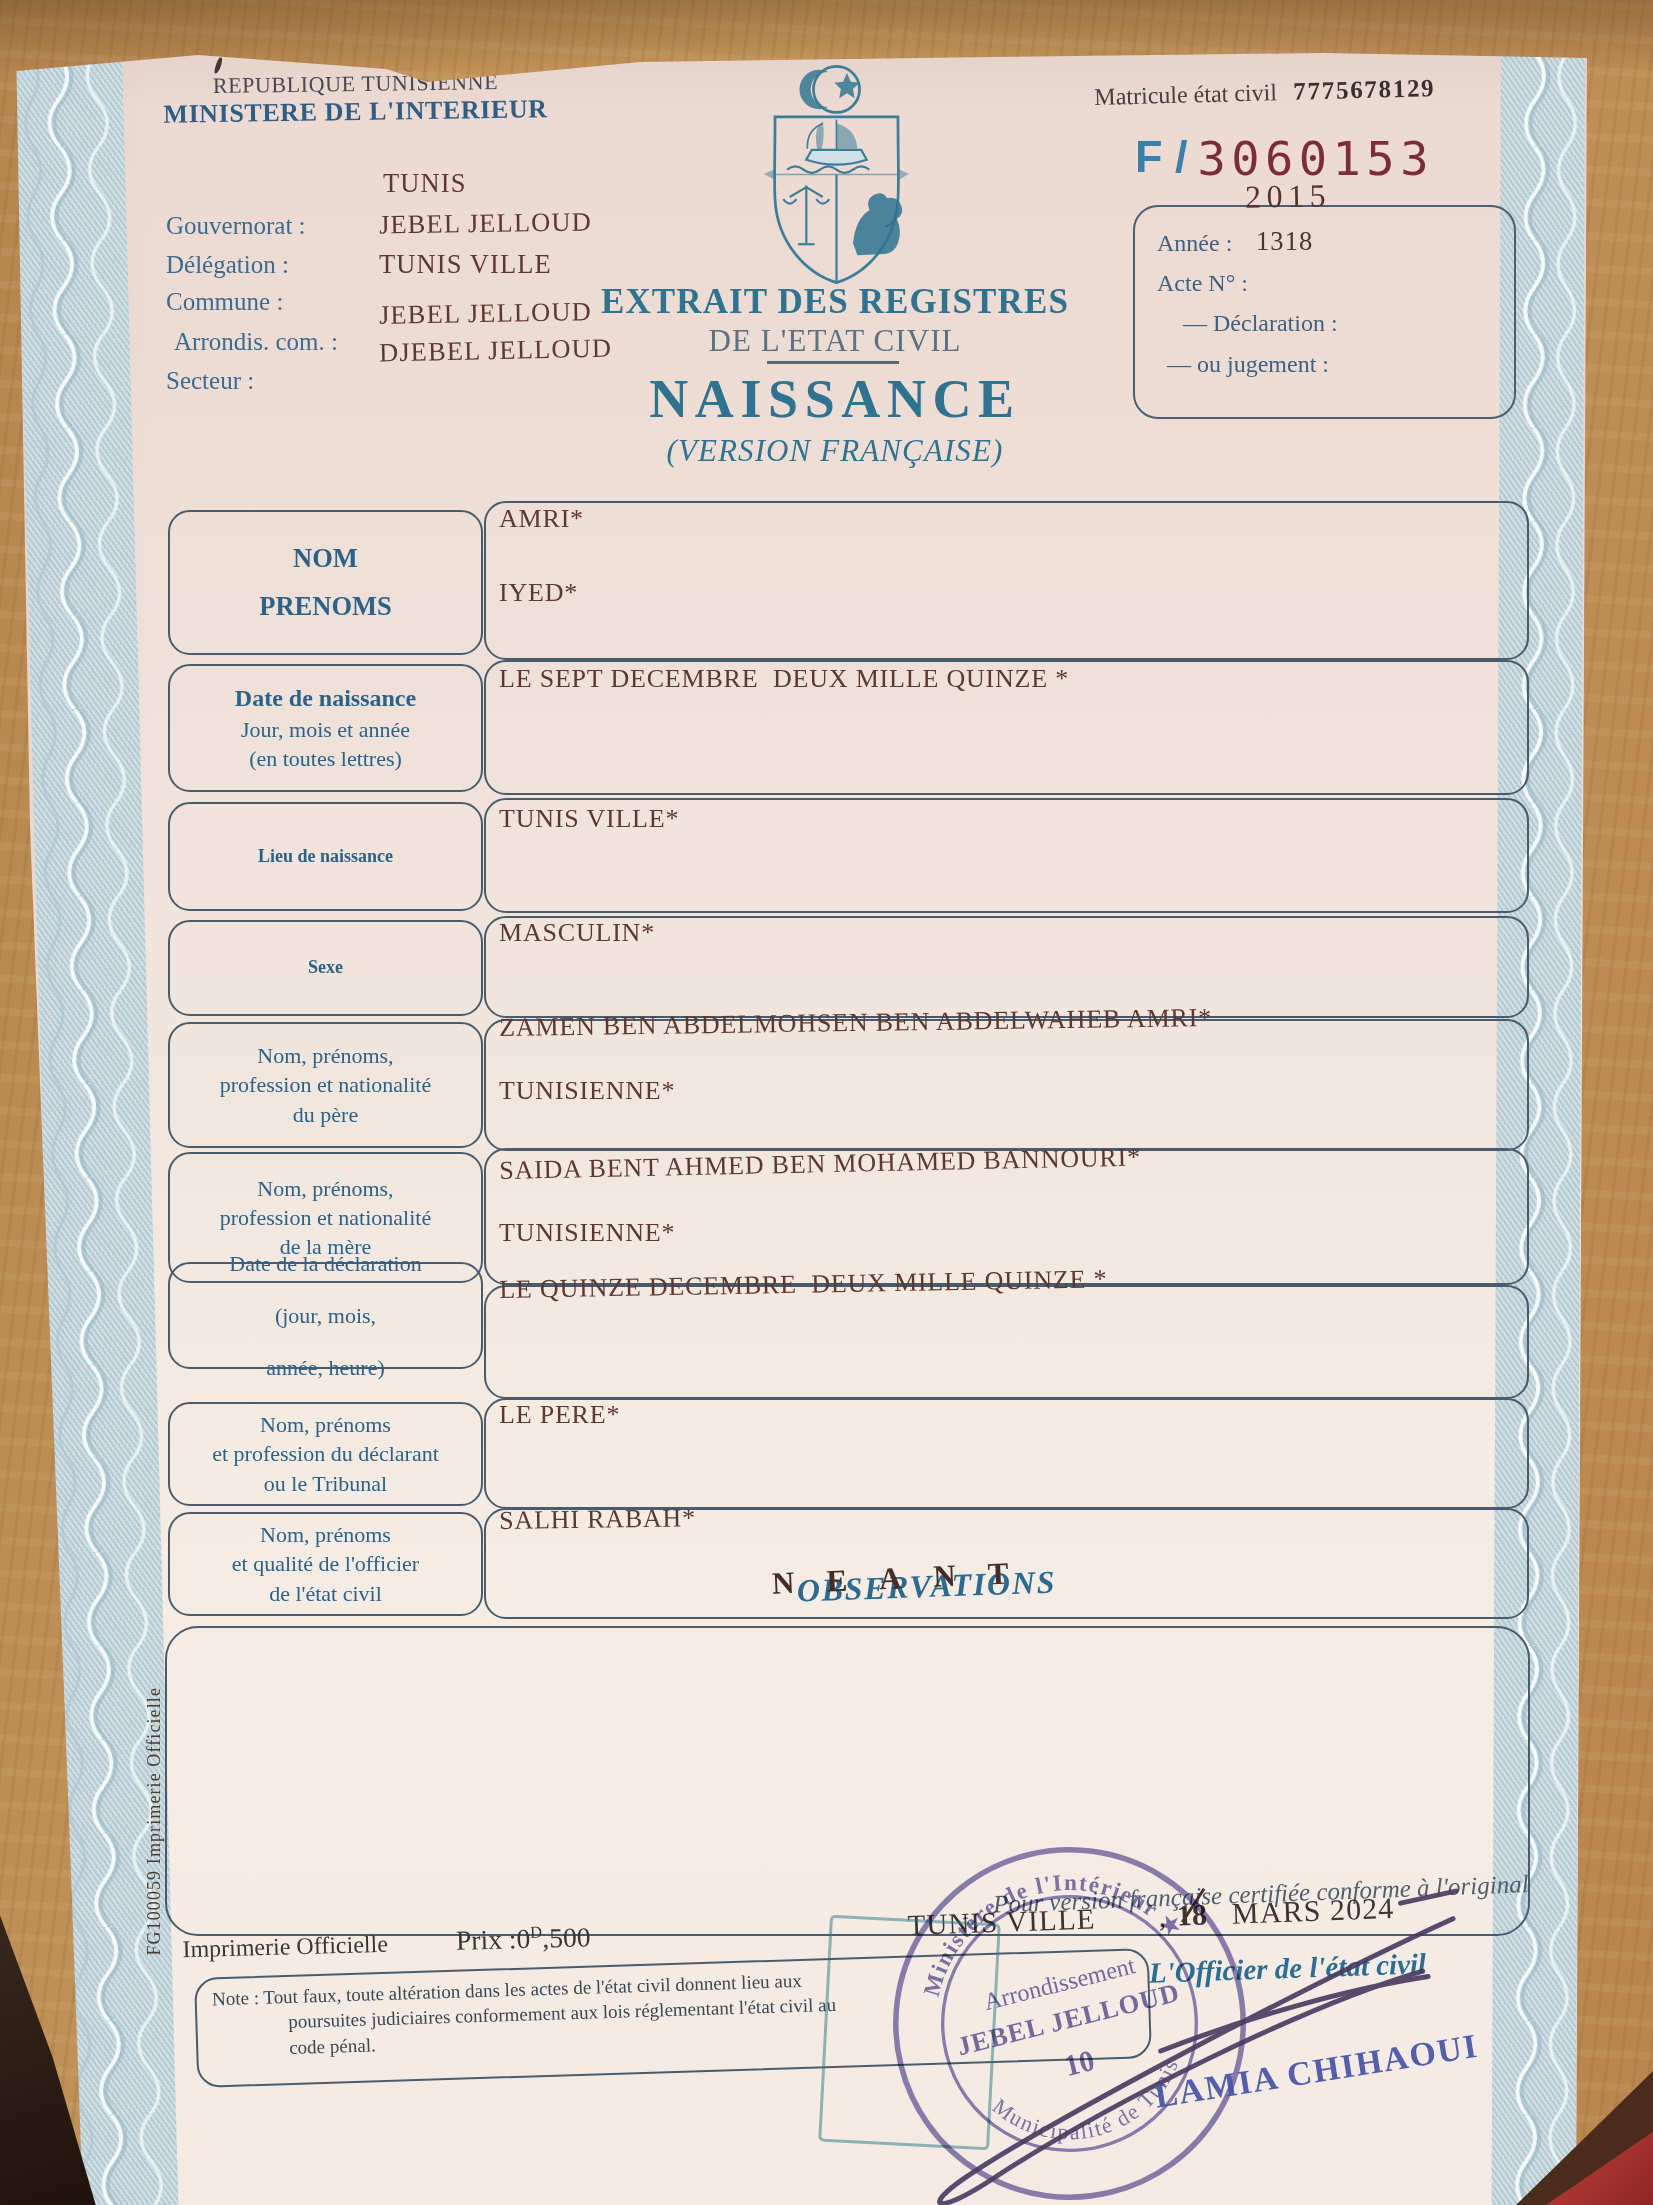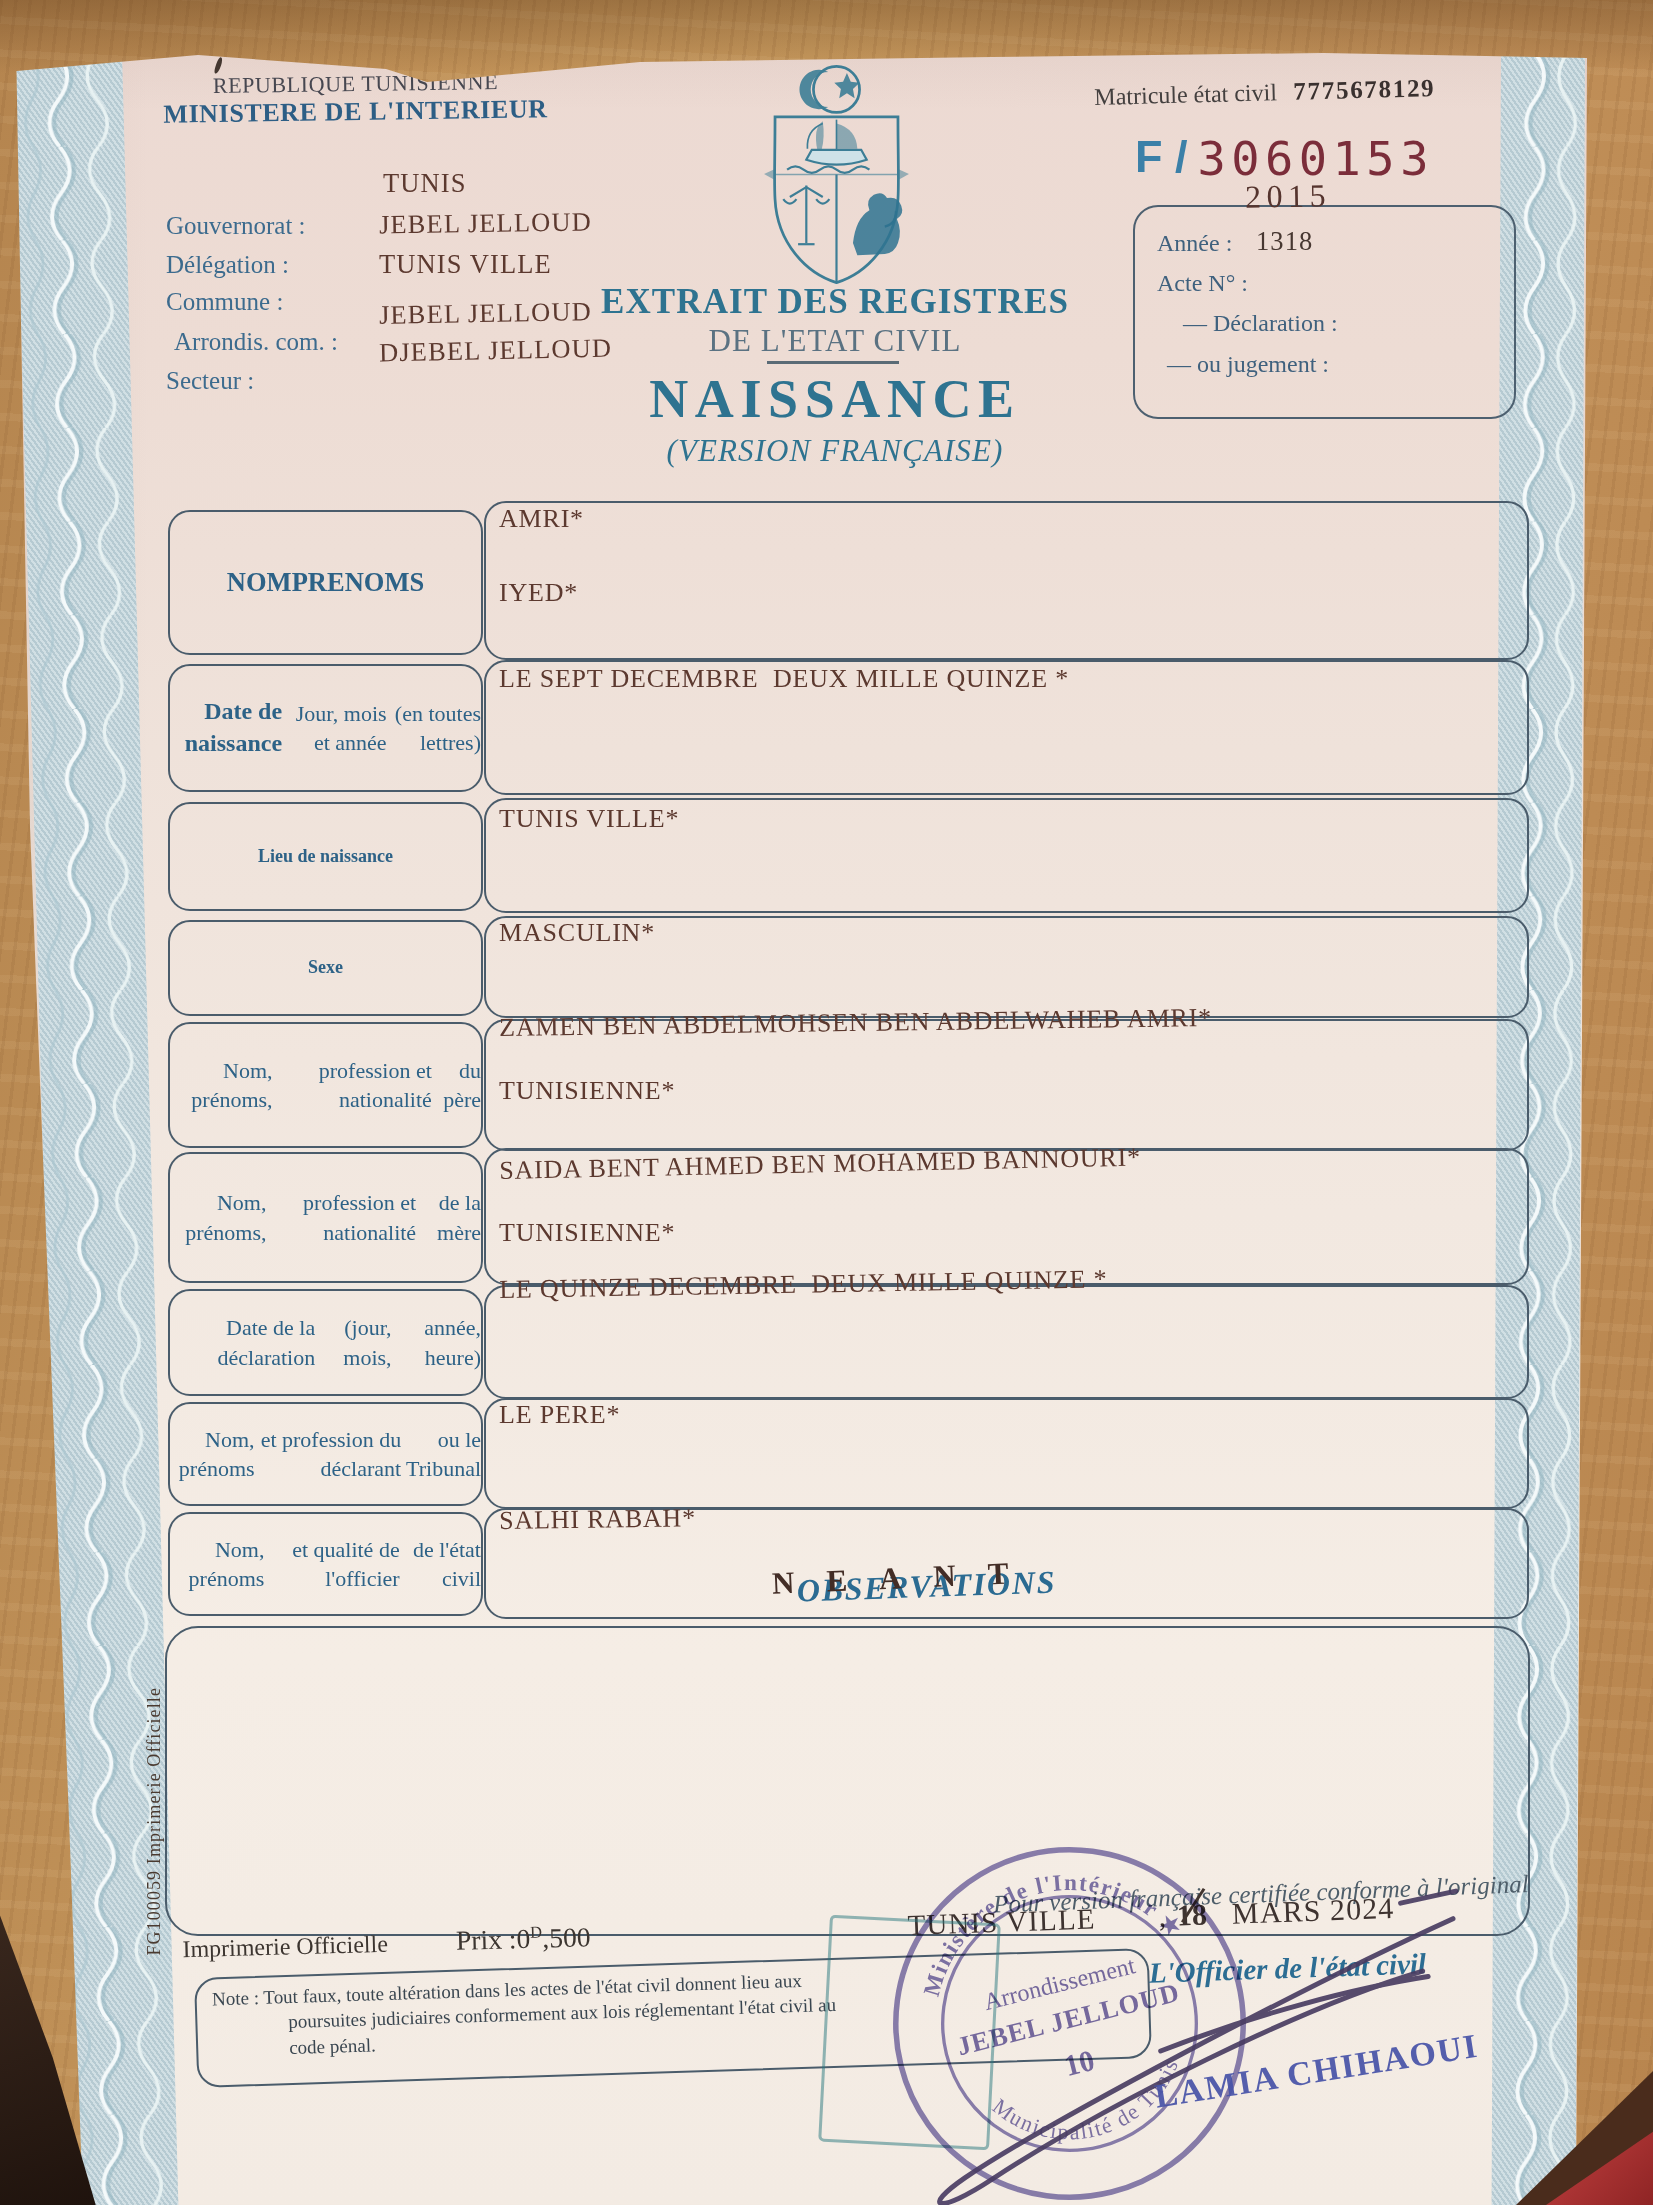--- a/index.html
+++ b/index.html
@@ -23,21 +23,21 @@
   .band{top:53px;height:2152px;background-color:#c6d7dd;
         background-image:repeating-linear-gradient(55deg, rgba(255,255,255,.20) 0 2.2px, rgba(118,150,165,.20) 2.2px 4.4px);}
   .band svg{position:absolute;left:0;top:0;width:100%;height:100%;}
   .band-left{left:14.3px;width:108px;transform:skewX(1.5deg);transform-origin:top left;}
   .band-right{left:1501px;width:84px;transform:skewX(-0.25deg);transform-origin:top left;}
   
   .ser{font-family:"Liberation Serif",serif;} .teal{color:#2e7390;}
   .b{font-weight:bold;}
   .vt{position:absolute;left:499px;color:#5c392f;font-size:26px;letter-spacing:0.8px;white-space:pre;z-index:6;transform-origin:left top;}
   .row-label{position:absolute;left:168px;width:311px;border:2.8px solid #4a5c6b;border-radius:22px;
-     display:flex;flex-direction:row;justify-content:center;align-items:center;
+     display:flex;flex-direction:column;justify-content:center;align-items:center;
      color:#2d6287;text-align:right;z-index:4;background:rgba(255,255,255,.02);}
   .row-label .l{line-height:1.32;}
   .row-val{position:absolute;left:484px;width:1041px;border:2.8px solid #4a5c6b;border-radius:22px;z-index:3;}
   .lbl40{font-size:22px;} .lbl44{font-size:24px;} .lbl46{font-size:18px;} .lbl48{font-size:26.5px;}
   
   .adm-l{position:absolute;left:166px;font-size:25px;color:#3c6b8e;}
   .adm-v{position:absolute;left:379px;font-size:26.5px;color:#5c392f;letter-spacing:1.1px;}
   
   .acte-box{left:1133px;top:205px;width:379px;height:210px;border:2.8px solid #4d6070;border-radius:25px;z-index:3;}
   .acte-box span{position:absolute;font-size:24px;color:#3f617e;}
@@ -204,21 +204,21 @@
 
     <div class="row-label lbl40" style="top:1152px;height:127px;">
       <div class="l">Nom, prénoms,</div>
       <div class="l">profession et nationalité</div>
       <div class="l">de la mère</div>
     </div>
     <div class="row-val" style="top:1148px;height:133px;"></div>
     <div class="vt" style="top:1156px;transform:rotate(-1.2deg);">SAIDA BENT AHMED BEN MOHAMED BANNOURI*</div>
     <div class="vt" style="top:1218px;">TUNISIENNE*</div>
 
-    <div class="row-label lbl40" style="top:1289px;height:103px;">
+    <div class="row-label lbl40" style="top:1262px;height:103px;gap:23px;">
       <div class="l">Date de la déclaration</div>
       <div class="l">(jour, mois,</div>
       <div class="l">année, heure)</div>
     </div>
     <div class="row-val" style="top:1285px;height:110px;"></div>
     <div class="vt" style="top:1275px;transform:rotate(-1deg);">LE QUINZE DECEMBRE  DEUX MILLE QUINZE *</div>
 
     <div class="row-label lbl40" style="top:1402px;height:100px;">
       <div class="l">Nom, prénoms</div>
       <div class="l">et profession du déclarant</div>

